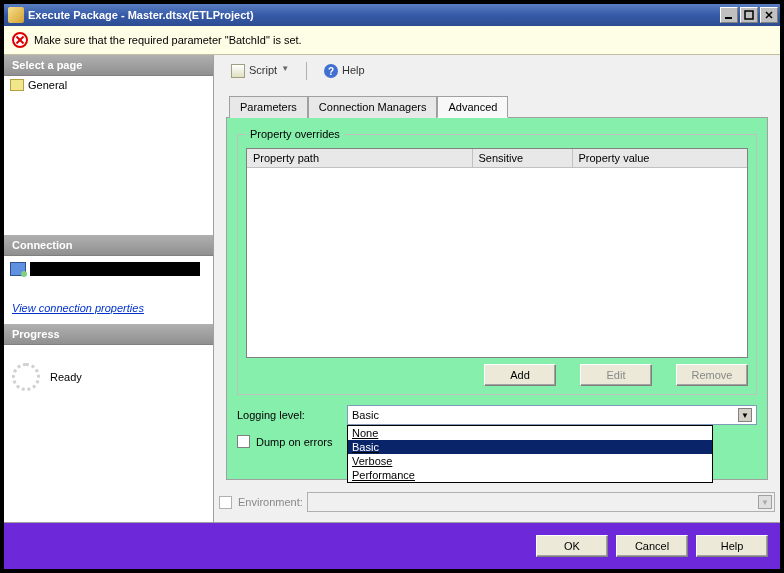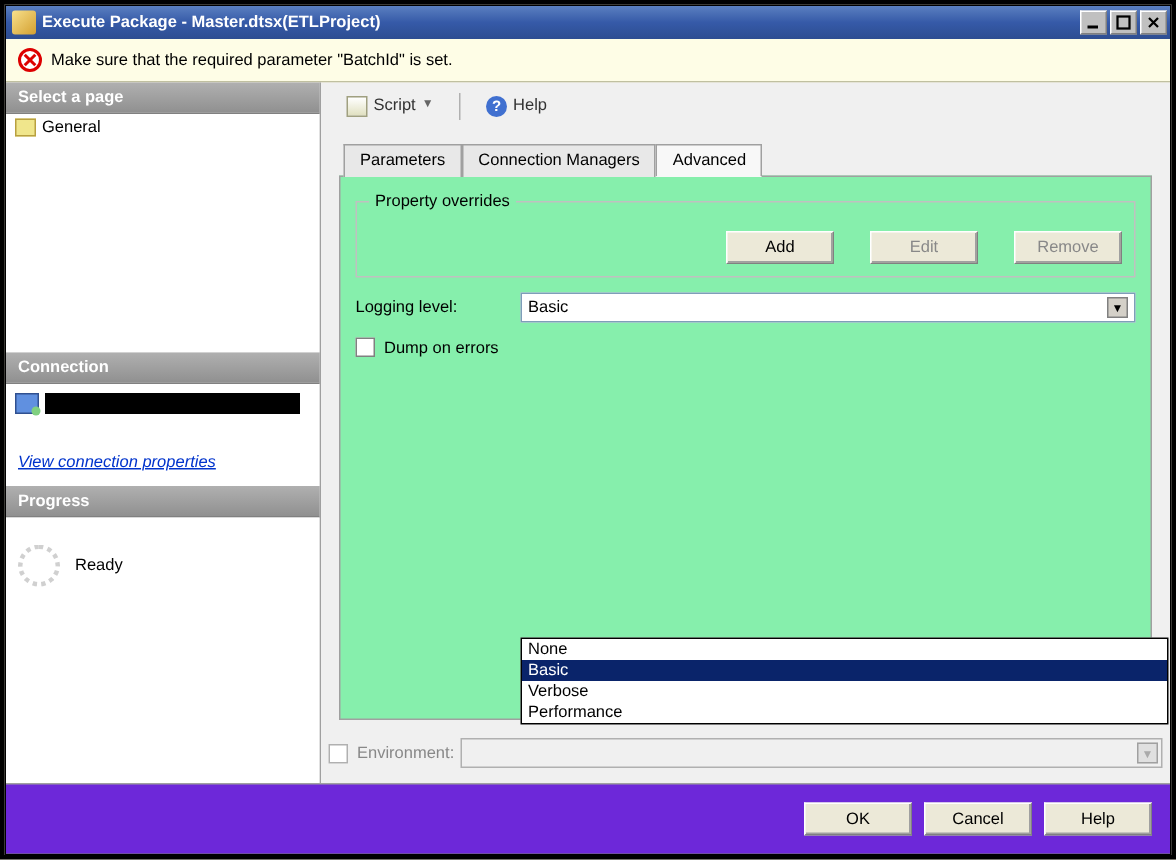--- a/index.html
+++ b/index.html
@@ -143,20 +143,31 @@
 
       <div class="tabs">
         <div class="tab">Parameters</div>
         <div class="tab">Connection Managers</div>
         <div class="tab active">Advanced</div>
       </div>
 
       <div class="tabcontent">
         <fieldset class="group">
           <legend>Property overrides</legend>
+          <div class="tablewrap">
+            <table>
+              <thead>
+                  <tr>
+                <th style="width:45%">Property path</th>
+                <th style="width:20%">Sensitive</th>
+                <th>Property value</th>
+              </tr>
+                </thead>
+            </table>
+          </div>
           <div class="btnrow">
             <button class="btn">Add</button>
             <button class="btn" disabled="">Edit</button>
             <button class="btn" disabled="">Remove</button>
           </div>
         </fieldset>
 
         <div class="formrow">
           <label>Logging level:</label>
           <div class="select" id="logsel">
@@ -172,21 +183,21 @@
       </div>
 
       <div class="envrow">
         <div class="check" style="border-color:#b0b0b0;"></div>
         <span>Environment:</span>
         <div class="envselect">
           <div class="arrow">▼</div>
         </div>
       </div>
 
-      <div class="dropdown" id="dd" style="left: 133px; top: 370px; width: 432px;">
+      <div class="dropdown" id="dd" style="left: 133px; top: 370px; width: 366px; text-decoration: underline;">
           <div class="opt">None</div>
           <div class="opt sel">Basic</div>
           <div class="opt">Verbose</div>
           <div class="opt">Performance</div>
         </div>
     </div>
   </div>
 
   <div class="footer">
     <button class="btn">OK</button>

